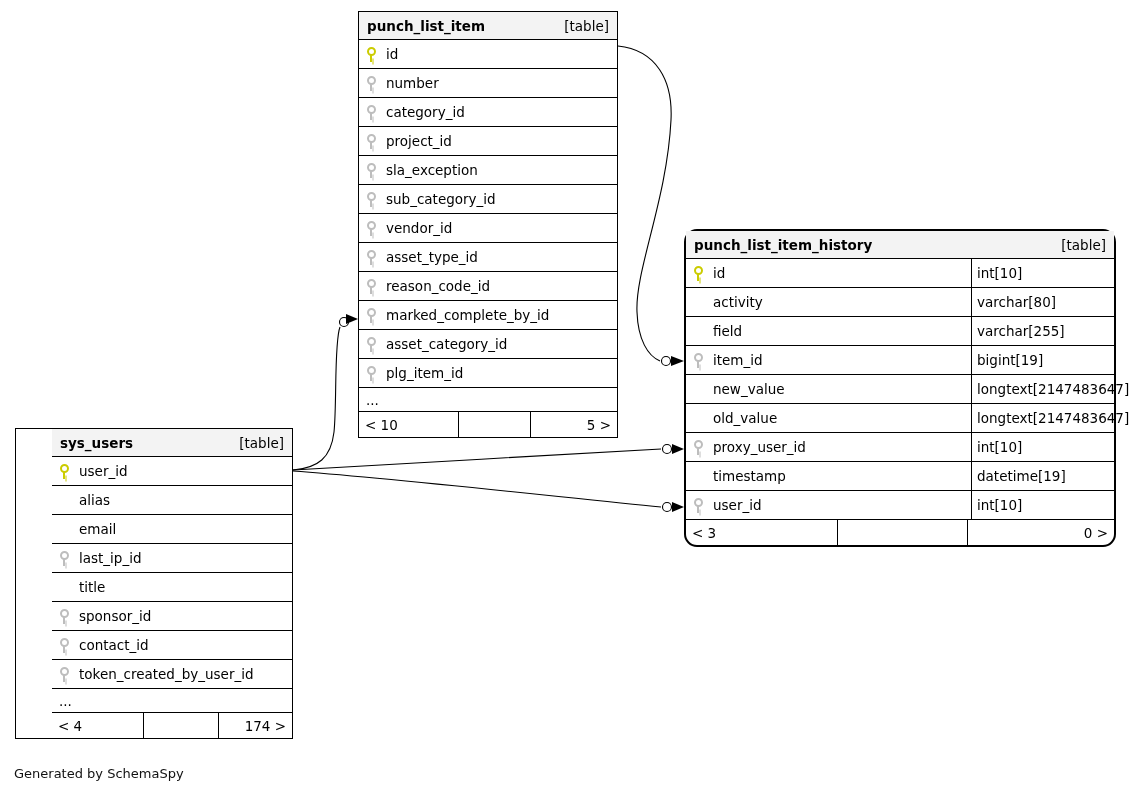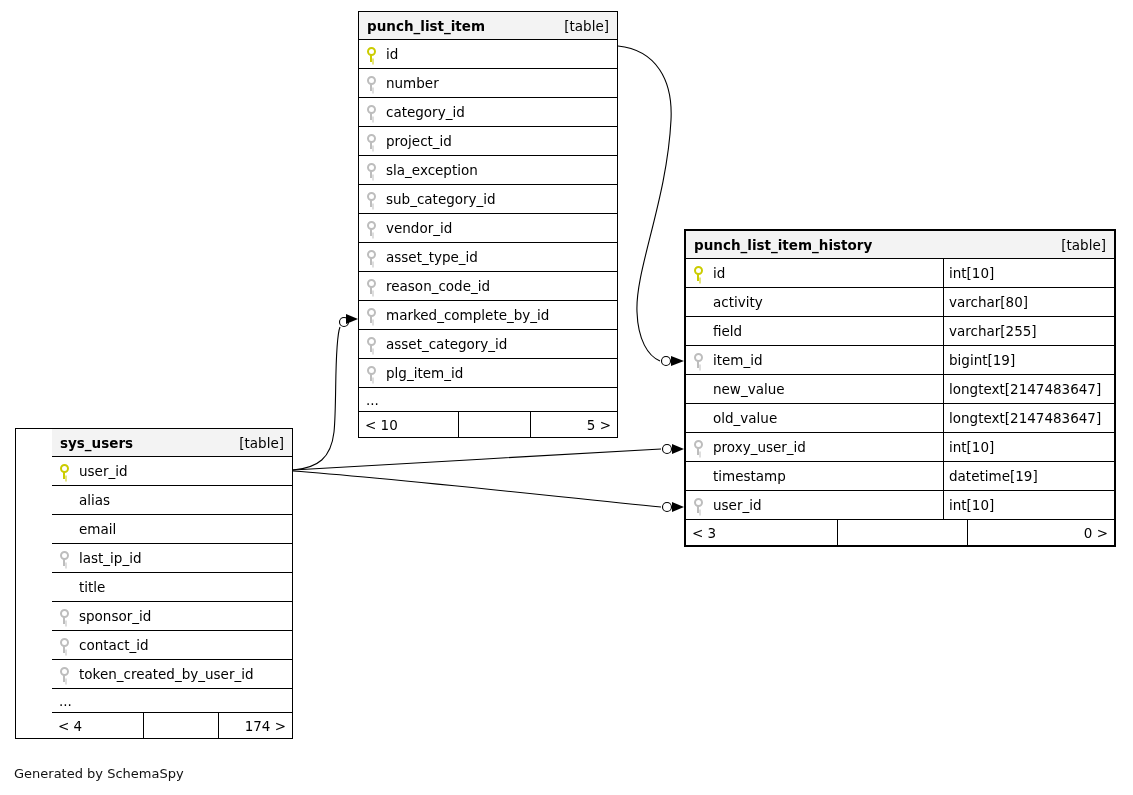--- a/index.html
+++ b/index.html
@@ -5,21 +5,21 @@
   html,body{margin:0;padding:0;}
   body{
     width:1133px;height:795px;position:relative;background:#ffffff;
     font-family:"DejaVu Sans","Liberation Sans",sans-serif;
     font-size:13.5px;color:#000;overflow:hidden;
   }
   .canvas{position:absolute;left:0;top:0;width:1133px;height:671px;}
 
   
   .tbl{position:absolute;background:#fff;border:1px solid #000;box-sizing:border-box;}
-  .tbl.thick{border-width:2px;}
+  .tbl.thick{border-width:2px;border-radius:13px;}
   .tbl-header{
     height:28px;background:#f3f3f3;border-bottom:1px solid #000;
     display:flex;align-items:center;justify-content:space-between;
     padding:0 8px;box-sizing:border-box;
   }
   .tname{font-weight:bold;}
   .ttag{font-weight:normal;}
   .rows{display:block;}
   .row{
     height:29px;border-bottom:1px solid #000;display:flex;align-items:center;
@@ -36,21 +36,21 @@
     content:"";position:absolute;top:9px;left:4px;width:2px;height:7px;
     background:currentColor;box-shadow:2px 3px 0 -0.5px currentColor;
   }
   .key-pk{color:#cbcc00;}
   .key-fk{color:#bdbdbd;}
   .key-none{visibility:hidden;}
 
   
   .hrow{padding:0;}
   .cell-name{flex:0 0 257px;height:100%;display:flex;align-items:center;padding-left:6px;box-sizing:border-box;}
-  .cell-type{flex:1;height:100%;display:flex;align-items:center;border-left:1px solid #000;padding-left:5px;box-sizing:border-box;white-space:nowrap;}
+  .cell-type{flex:1;height:100%;display:flex;align-items:center;border-left:1px solid #000;padding-left:5px;box-sizing:border-box;white-space:nowrap;margin-left:28px;}
 
   .ellipsis-row{height:24px;border-bottom:1px solid #000;display:flex;align-items:center;padding-left:7px;box-sizing:border-box;}
 
   .tbl-footer{height:25px;display:flex;}
   .fcell{display:flex;align-items:center;padding:0 6px;box-sizing:border-box;border-right:1px solid #000;white-space:nowrap;}
   .fcell:last-child{border-right:none;flex:1;justify-content:flex-end;}
 
   
   .tbl-pli .fcell:nth-child(1){width:100px;}
   .tbl-pli .fcell:nth-child(2){width:72px;}

